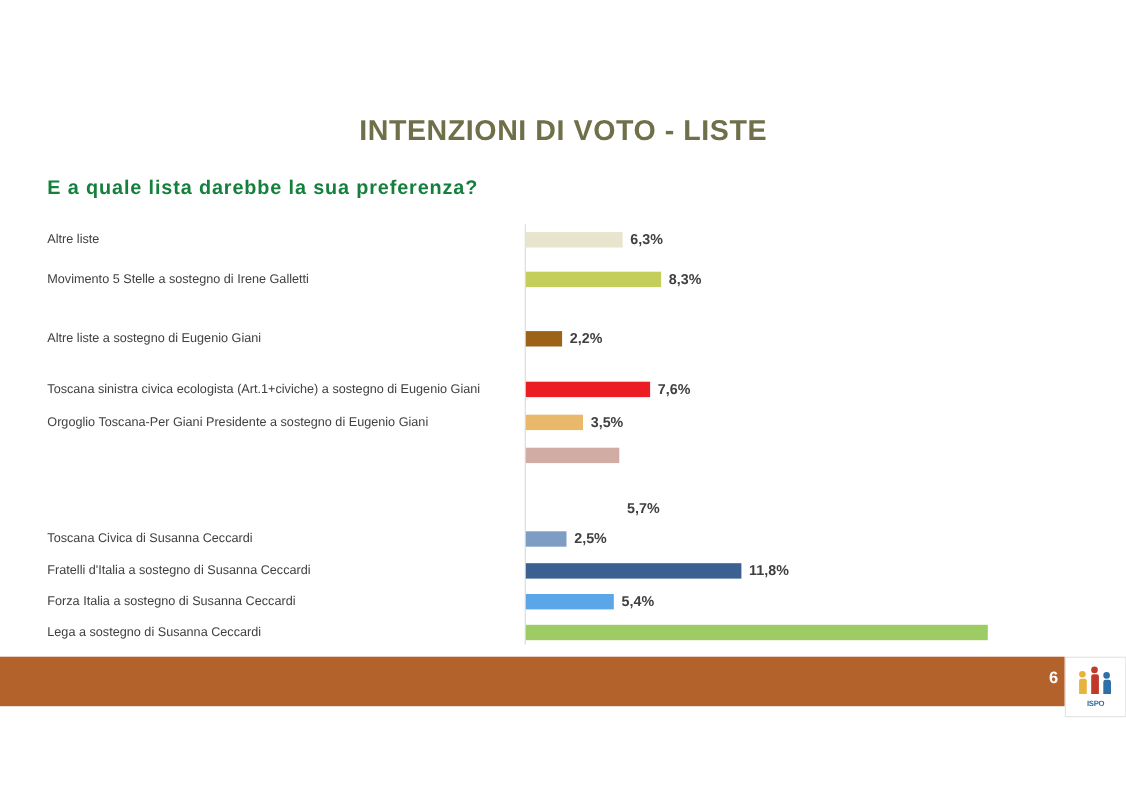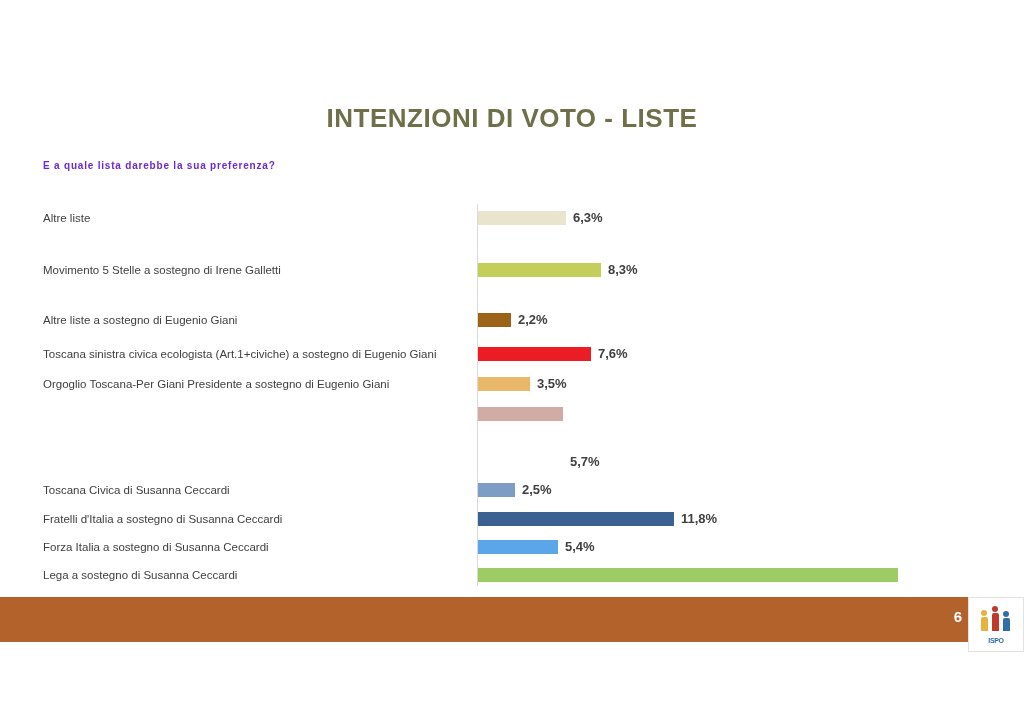--- a/index.html
+++ b/index.html
@@ -29,23 +29,23 @@
     text-align: center;
     font-size: 26px;
     font-weight: bold;
     color: #6f7049;
     letter-spacing: 0.5px;
   }
   .subtitle {
     position: absolute;
     left: 43px;
     top: 160px;
-    font-size: 10px;
-    font-weight: bold;
-    color: #6d28d9;
+    font-size: 18px;
+    font-weight: bold;
+    color: #15803d;
     letter-spacing: 0.8px;
   }
 
   
   .chart {
     position: absolute;
     left: 43px;
     top: 200px;
     width: 940px;
     height: 390px;
@@ -158,27 +158,27 @@
 
   <div class="chart">
     <div class="axis-line"></div>
 
     <div class="row" style="top:10px;">
       <div class="lbl">Altre liste</div>
       <div class="bar" style="width:88px;background:#e8e4cd;"></div>
       <div class="val" style="left:530px;">6,3%</div>
     </div>
 
-    <div class="row" style="top:62px;">
+    <div class="row" style="top:46px;">
       <div class="lbl">Movimento 5 Stelle a sostegno di Irene Galletti</div>
       <div class="bar" style="width:123px;background:#c4ce5a;"></div>
       <div class="val" style="left:565px;">8,3%</div>
     </div>
 
-    <div class="row" style="top:112px;">
+    <div class="row" style="top:100px;">
       <div class="lbl">Altre liste a sostegno di Eugenio Giani</div>
       <div class="bar" style="width:33px;background:#9c6318;"></div>
       <div class="val" style="left:475px;">2,2%</div>
     </div>
 
     <div class="row" style="top:146px;">
       <div class="lbl">Toscana sinistra civica ecologista (Art.1+civiche) a sostegno di Eugenio Giani</div>
       <div class="bar" style="width:113px;background:#ec1c24;"></div>
       <div class="val" style="left:555px;">7,6%</div>
     </div>

